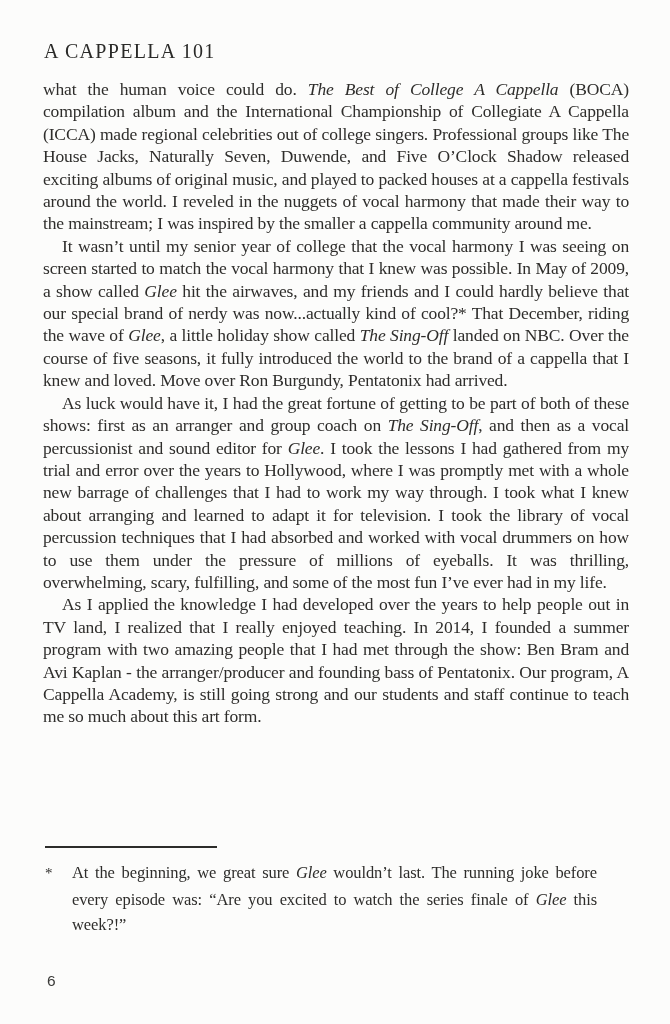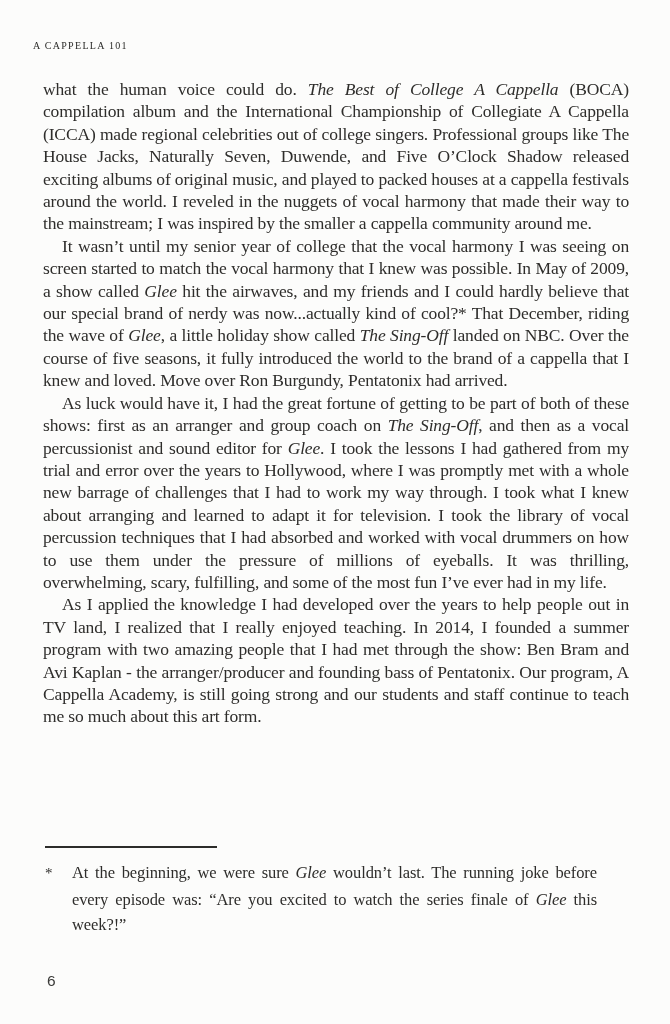--- a/index.html
+++ b/index.html
@@ -8,23 +8,23 @@
     width: 670px;
     height: 1024px;
     margin: 0 auto;
     background: #fcfcfb;
     overflow: hidden;
     color: #2e2d2b;
     font-family: "Liberation Serif", "DejaVu Serif", serif;
   }
   .running-head {
     position: absolute;
-    left: 33px;
+    left: 44px;
     top: 40px;
-    font-size: 10px;
+    font-size: 20px;
     letter-spacing: 1.3px;
     color: #2a2a28;
     white-space: nowrap;
     text-align: center;
   }
   .body-text {
     position: absolute;
     left: 43px;
     top: 78px;
     width: 586px;
@@ -87,18 +87,18 @@
 
   <div class="body-text">
     <p><span>what the human voice could do. </span><i>The Best of College A Cappella</i><span> (BOCA) compilation album and the International Championship of Collegiate A Cappella (ICCA) made regional celebrities out of college singers. Professional groups like The House Jacks, Naturally Seven, Duwende, and Five O’Clock Shadow released exciting albums of original music, and played to packed houses at a cappella festivals around the world. I reveled in the nuggets of vocal harmony that made their way to the mainstream; I was inspired by the smaller a cappella community around me.</span></p>
     <p class="indent"><span>It wasn’t until my senior year of college that the vocal harmony I was seeing on screen started to match the vocal harmony that I knew was possible. In May of 2009, a show called </span><i>Glee</i><span> hit the airwaves, and my friends and I could hardly believe that our special brand of nerdy was now...actually kind of cool?* That December, riding the wave of </span><i>Glee</i><span>, a little holiday show called </span><i>The Sing-Off</i><span> landed on NBC. Over the course of five seasons, it fully introduced the world to the brand of a cappella that I knew and loved. Move over Ron Burgundy, Pentatonix had arrived.</span></p>
     <p class="indent"><span>As luck would have it, I had the great fortune of getting to be part of both of these shows: first as an arranger and group coach on </span><i>The Sing-Off</i><span>, and then as a vocal percussionist and sound editor for </span><i>Glee</i><span>. I took the lessons I had gathered from my trial and error over the years to Hollywood, where I was promptly met with a whole new barrage of challenges that I had to work my way through. I took what I knew about arranging and learned to adapt it for television. I took the library of vocal percussion techniques that I had absorbed and worked with vocal drummers on how to use them under the pressure of millions of eyeballs. It was thrilling, overwhelming, scary, fulfilling, and some of the most fun I’ve ever had in my life.</span></p>
     <p class="indent"><span>As I applied the knowledge I had developed over the years to help people out in TV land, I realized that I really enjoyed teaching. In 2014, I founded a summer program with two amazing people that I had met through the show: Ben Bram and Avi Kaplan - the arranger/producer and founding bass of Pentatonix. Our program, A Cappella Academy, is still going strong and our students and staff continue to teach me so much about this art form.</span></p>
   </div>
 
   <div class="footnote-block">
     <div class="footnote-rule"></div>
-    <p class="footnote-text"><span class="fn-marker">*</span><span><span>At the beginning, we were sure </span><i>Glee</i><span> wouldn’t last. The running joke before every episode was: “Are you excited to watch the series finale of </span><i>Glee</i><span> this week?!”</span></span></p>
+    <p class="footnote-text"><span class="fn-marker">*</span><span><span>At the beginning, we great sure </span><i>Glee</i><span> wouldn’t last. The running joke before every episode was: “Are you excited to watch the series finale of </span><i>Glee</i><span> this week?!”</span></span></p>
   </div>
 
   <div class="page-number">6</div>
 
 </div>
 
 </body></html>

